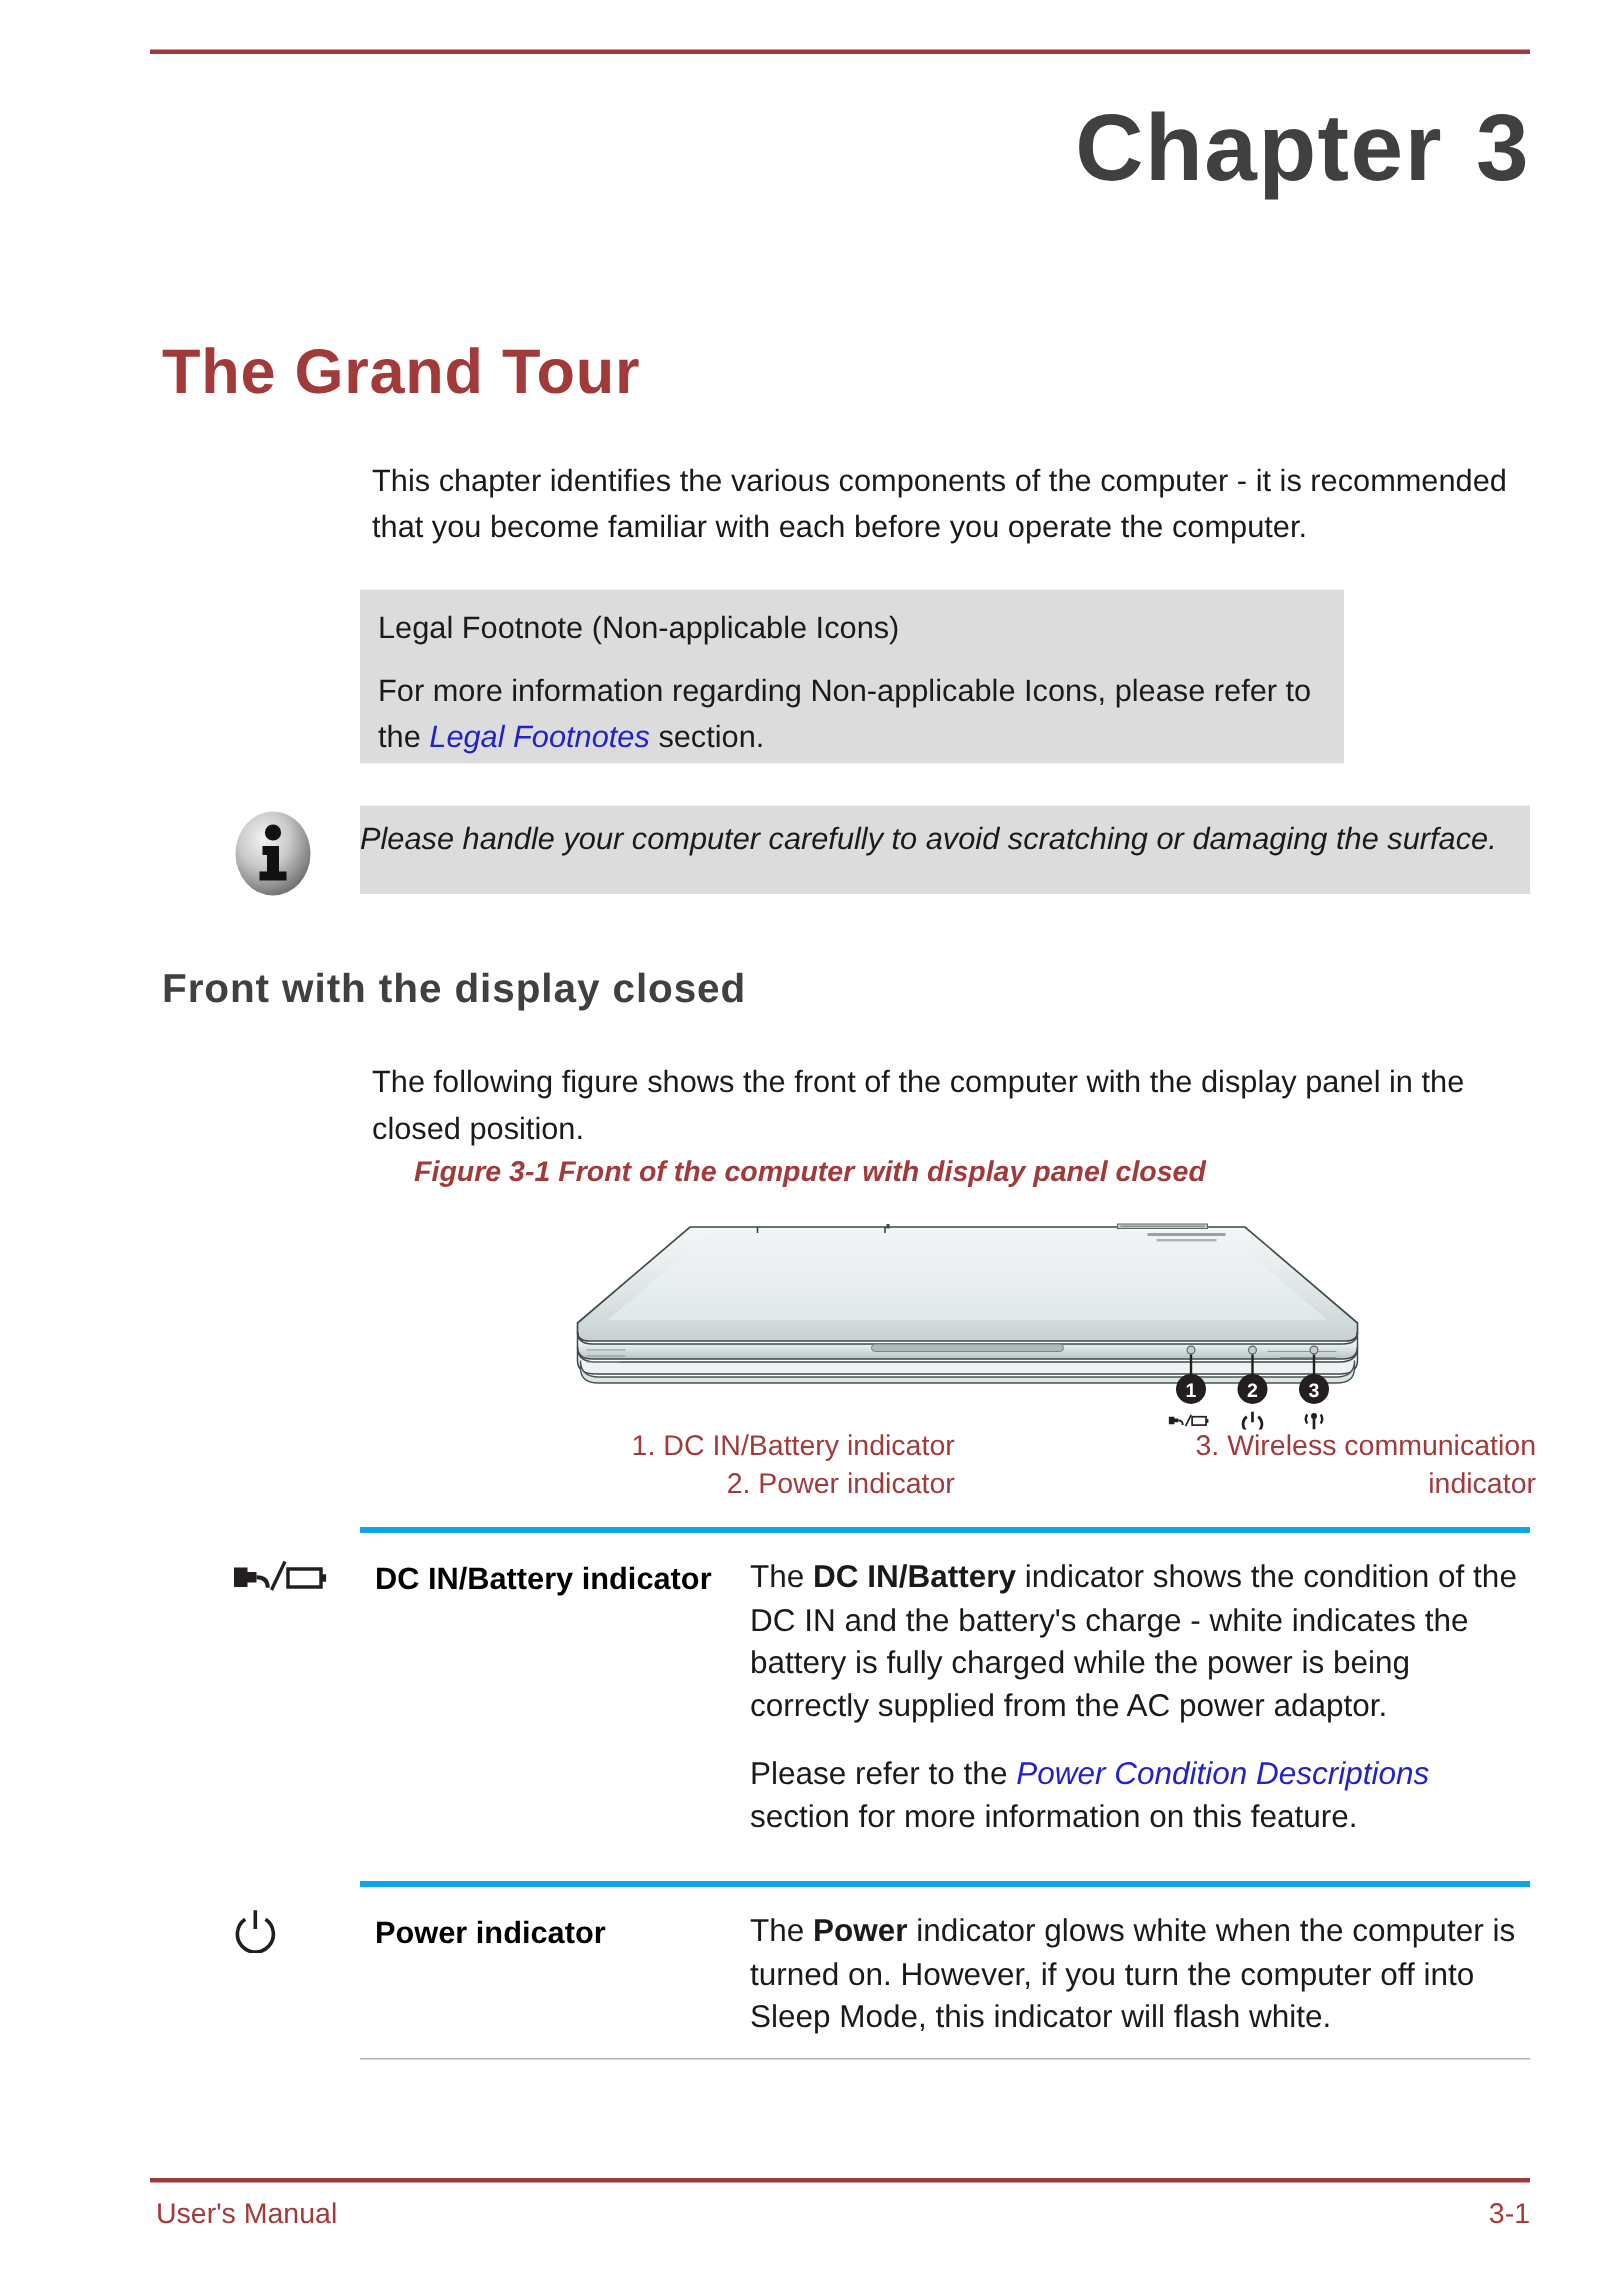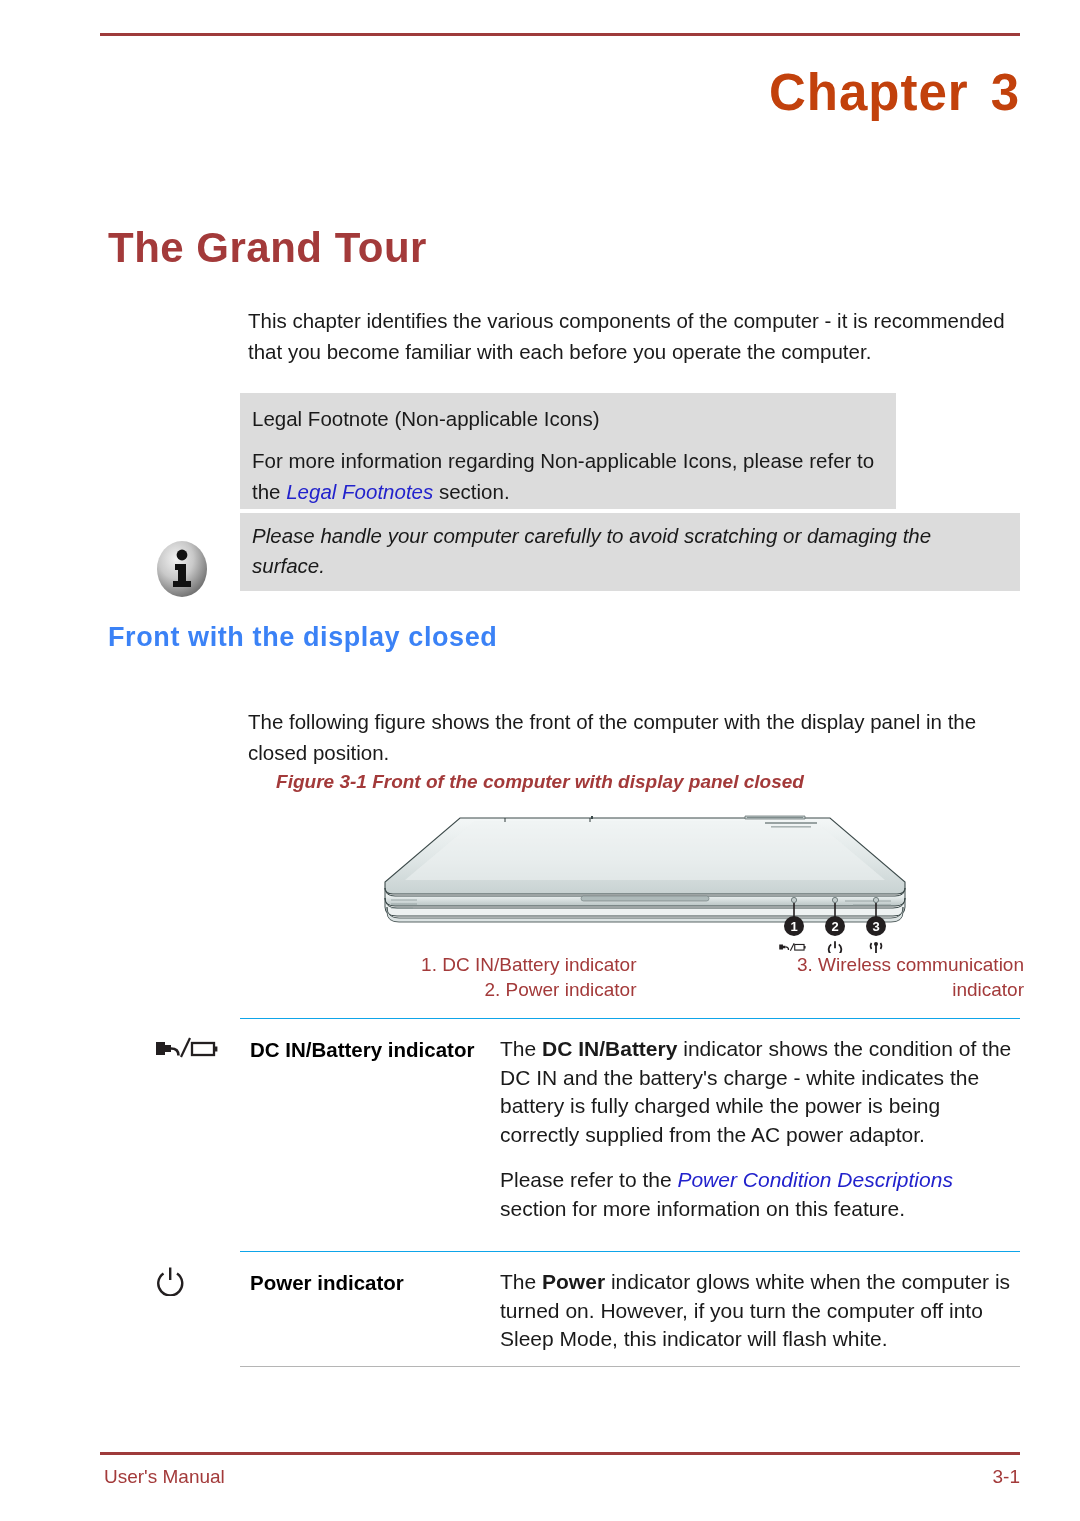--- a/index.html
+++ b/index.html
@@ -35,23 +35,23 @@
     width: 920px;
     height: 3px;
     background: #9e3b3b;
   }
 
   
   .chapter-title {
     position: absolute;
     right: 60px;
     top: 63px;
-    font-size: 51px;
+    font-size: 63px;
     font-weight: bold;
-    color: #c2410c;
+    color: #404040;
     letter-spacing: 1px;
     white-space: nowrap;
   }
   .chapter-title .num { margin-left: 22px; }
 
   
   .h1 {
     position: absolute;
     left: 108px;
     top: 224px;
@@ -89,47 +89,47 @@
   }
   .legal-box .para { line-height: 31px; }
   .legal-box .para + .para { margin-top: 11px; }
   .link-ital {
     color: #2222cc;
     font-style: italic;
   }
 
   .info-box {
     left: 240px;
-    top: 513px;
+    top: 537px;
     width: 780px;
-    height: 78px;
-    padding: 8px 14px 0 12px;
+    height: 59px;
+    padding: 8px 14px 0 0;
   }
   .info-box .para {
     font-style: italic;
     line-height: 30px;
   }
 
   
   .info-icon {
     position: absolute;
     left: 152px;
     top: 539px;
     width: 60px;
     height: 60px;
   }
 
   
   .h2 {
     position: absolute;
     left: 108px;
-    top: 622px;
+    top: 644px;
     font-size: 27px;
     font-weight: bold;
-    color: #3b82f6;
+    color: #404040;
     letter-spacing: 0.6px;
   }
 
   .intro-col {
     position: absolute;
     left: 248px;
     top: 706px;
     width: 772px;
   }
 
@@ -169,21 +169,21 @@
 
   
   .tbl {
     position: absolute;
     left: 240px;
     top: 1018px;
     width: 780px;
   }
   .tbl-row {
     display: flex;
-    border-top: 1px solid #0ea5e9;
+    border-top: 4px solid #0ea5e9;
     padding-top: 16px;
     padding-bottom: 12px;
     position: relative;
   }
   .tbl-row.last { border-bottom: 1px solid #b5b5b5; margin-top: 16px; }
   .tbl-icon-cell {
     position: absolute;
     left: -88px;
     top: 14px;
     width: 72px;

